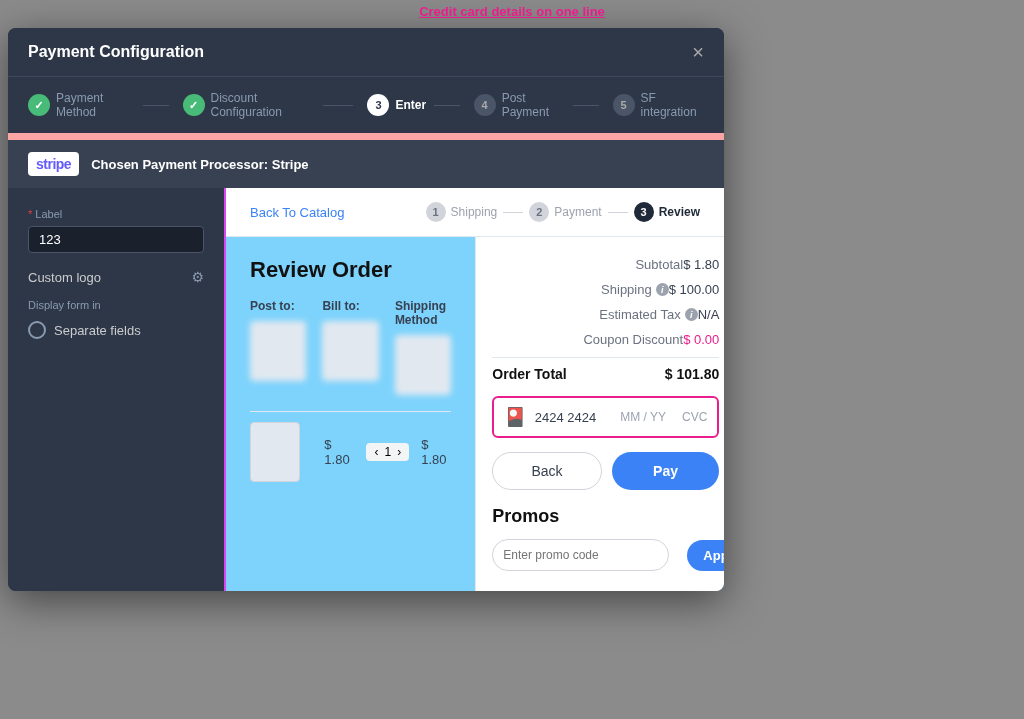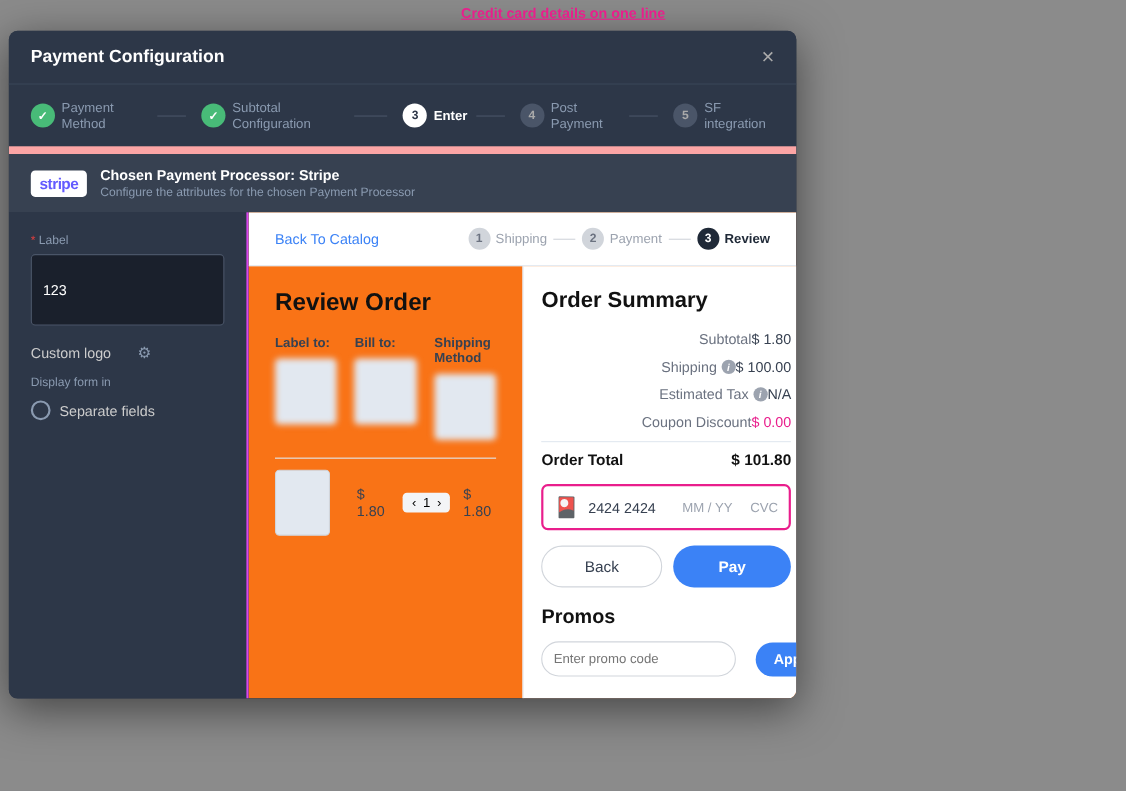--- a/index.html
+++ b/index.html
@@ -178,34 +178,34 @@
     .field-label {
       color: #8a9ab0;
       font-size: 11px;
       margin-bottom: 6px;
     }
 
     .field-label span { color: #e53e3e; }
 
     .text-input {
       width: 100%;
-      padding: 24px 10px;
+      padding: 5px 10px;
       background: #1a202c;
       border: 1px solid #4a5568;
       border-radius: 4px;
       color: #fff;
       font-size: 13px;
       margin-bottom: 16px;
     }
 
     .custom-logo-row {
       display: flex;
+      justify-content: space-between;
       align-items: center;
       margin-bottom: 14px;
-      gap: 24px;
     }
 
     .custom-logo-text {
       color: #ccc;
       font-size: 13px;
     }
 
     .gear-icon {
       color: #8a9ab0;
       font-size: 14px;
@@ -260,21 +260,21 @@
 
     
     .preview-panel {
       flex: 1;
       background: #f7f8fa;
       overflow: hidden;
     }
 
     
     .checkout-container {
-      background: #f97316;
+      background: #7dd3fc;
       min-height: 400px;
     }
 
     .checkout-header {
       display: flex;
       align-items: center;
       padding: 14px 24px;
       border-bottom: 1px solid #e2e8f0;
       gap: 24px;
       background: #fff;
@@ -586,41 +586,40 @@
     <button class="modal-close">×</button>
   </div>
 
   <div class="stepper">
     <div class="step-item step-done">
       <div class="step-circle">✓</div>
       <span>Payment Method</span>
     </div>
     <div class="step-item step-done">
       <div class="step-circle">✓</div>
-      <span>Subtotal Configuration</span>
+      <span>Discount Configuration</span>
     </div>
     <div class="step-item step-active">
       <div class="step-circle">3</div>
       <span>Enter</span>
     </div>
     <div class="step-item step-inactive">
       <div class="step-circle">4</div>
       <span>Post Payment</span>
     </div>
     <div class="step-item step-inactive">
       <div class="step-circle">5</div>
       <span>SF integration</span>
     </div>
   </div>
 
   <div class="processor-bar">
     <div class="stripe-logo">stripe</div>
     <div class="processor-text">
       <h4>Chosen Payment Processor: Stripe</h4>
-      <p>Configure the attributes for the chosen Payment Processor</p>
     </div>
   </div>
 
   <div class="modal-body">
 
     <div class="config-sidebar">
       <div class="field-label">
         <span>*</span> Label
       </div>
       <input class="text-input" value="123" style="">
@@ -662,21 +661,21 @@
           </div>
         </div>
 
         <div class="checkout-body">
 
           <div class="order-review">
             <h2>Review Order</h2>
 
             <div class="address-row">
               <div class="address-col">
-                <h5>Label to:</h5>
+                <h5>Post to:</h5>
                 <div class="blurred-block"></div>
               </div>
               <div class="address-col">
                 <h5>Bill to:</h5>
                 <div class="blurred-block"></div>
               </div>
               <div class="address-col">
                 <h5>Shipping Method</h5>
                 <div class="blurred-block"></div>
               </div>
@@ -689,21 +688,20 @@
               <div class="qty-control">
                 <span>‹</span>
                 <span>1</span>
                 <span>›</span>
               </div>
               <span class="product-price">$ 1.80</span>
             </div>
           </div>
 
           <div class="order-summary">
-            <h3>Order Summary</h3>
 
             <div class="summary-row">
               <span class="summary-label">Subtotal</span>
               <span class="summary-value">$ 1.80</span>
             </div>
             <div class="summary-row">
               <span class="summary-label">
                 <span>Shipping</span>
                 <span class="info-icon">i</span>
               </span>

